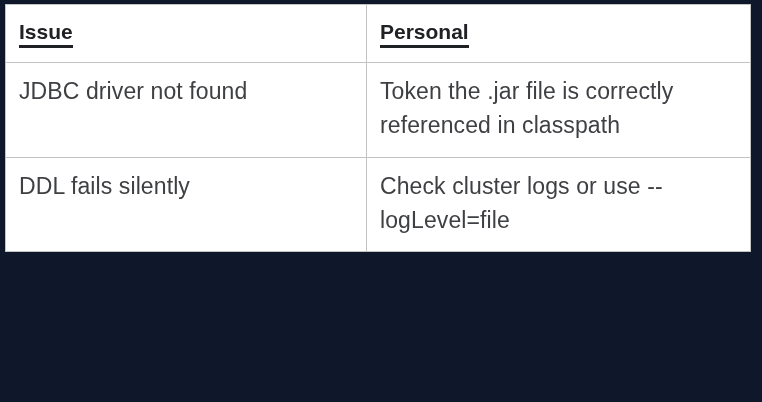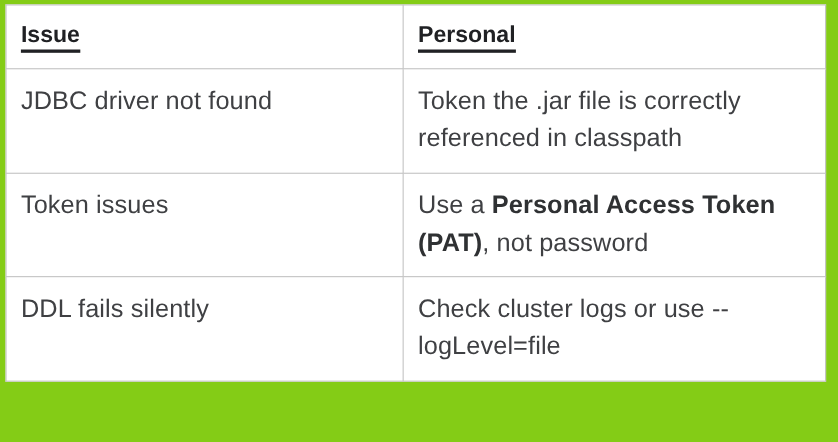--- a/index.html
+++ b/index.html
@@ -11,21 +11,21 @@
     width: 762px;
     height: 402px;
     font-family: "Liberation Sans", "DejaVu Sans", sans-serif;
     overflow: hidden;
   }
 
   .page {
     position: relative;
     width: 762px;
     height: 402px;
-    background: #84cc16;
+    background: #0f172a;
     box-sizing: border-box;
   }
 
   .table-wrap {
     position: absolute;
     left: 5px;
     top: 4px;
     width: 745px;
   }
 
@@ -104,28 +104,20 @@
       </thead>
       <tbody>
         <tr class="data-row">
           <td>
             <span class="cell-text">JDBC driver not found</span>
           </td>
           <td>
             <span class="cell-text"><span>Token the .jar file is correctly referenced in classpath</span></span>
           </td>
         </tr>
-        <tr class="data-row">
-          <td>
-            <span class="cell-text">Token issues</span>
-          </td>
-          <td>
-            <span class="cell-text"><span>Use a </span><b>Personal Access Token (PAT)</b><span>, not password</span></span>
-          </td>
-        </tr>
         <tr class="data-row last">
           <td>
             <span class="cell-text">DDL fails silently</span>
           </td>
           <td>
             <span class="cell-text"><span>Check cluster logs or use --logLevel=file</span></span>
           </td>
         </tr>
       </tbody>
     </table>

